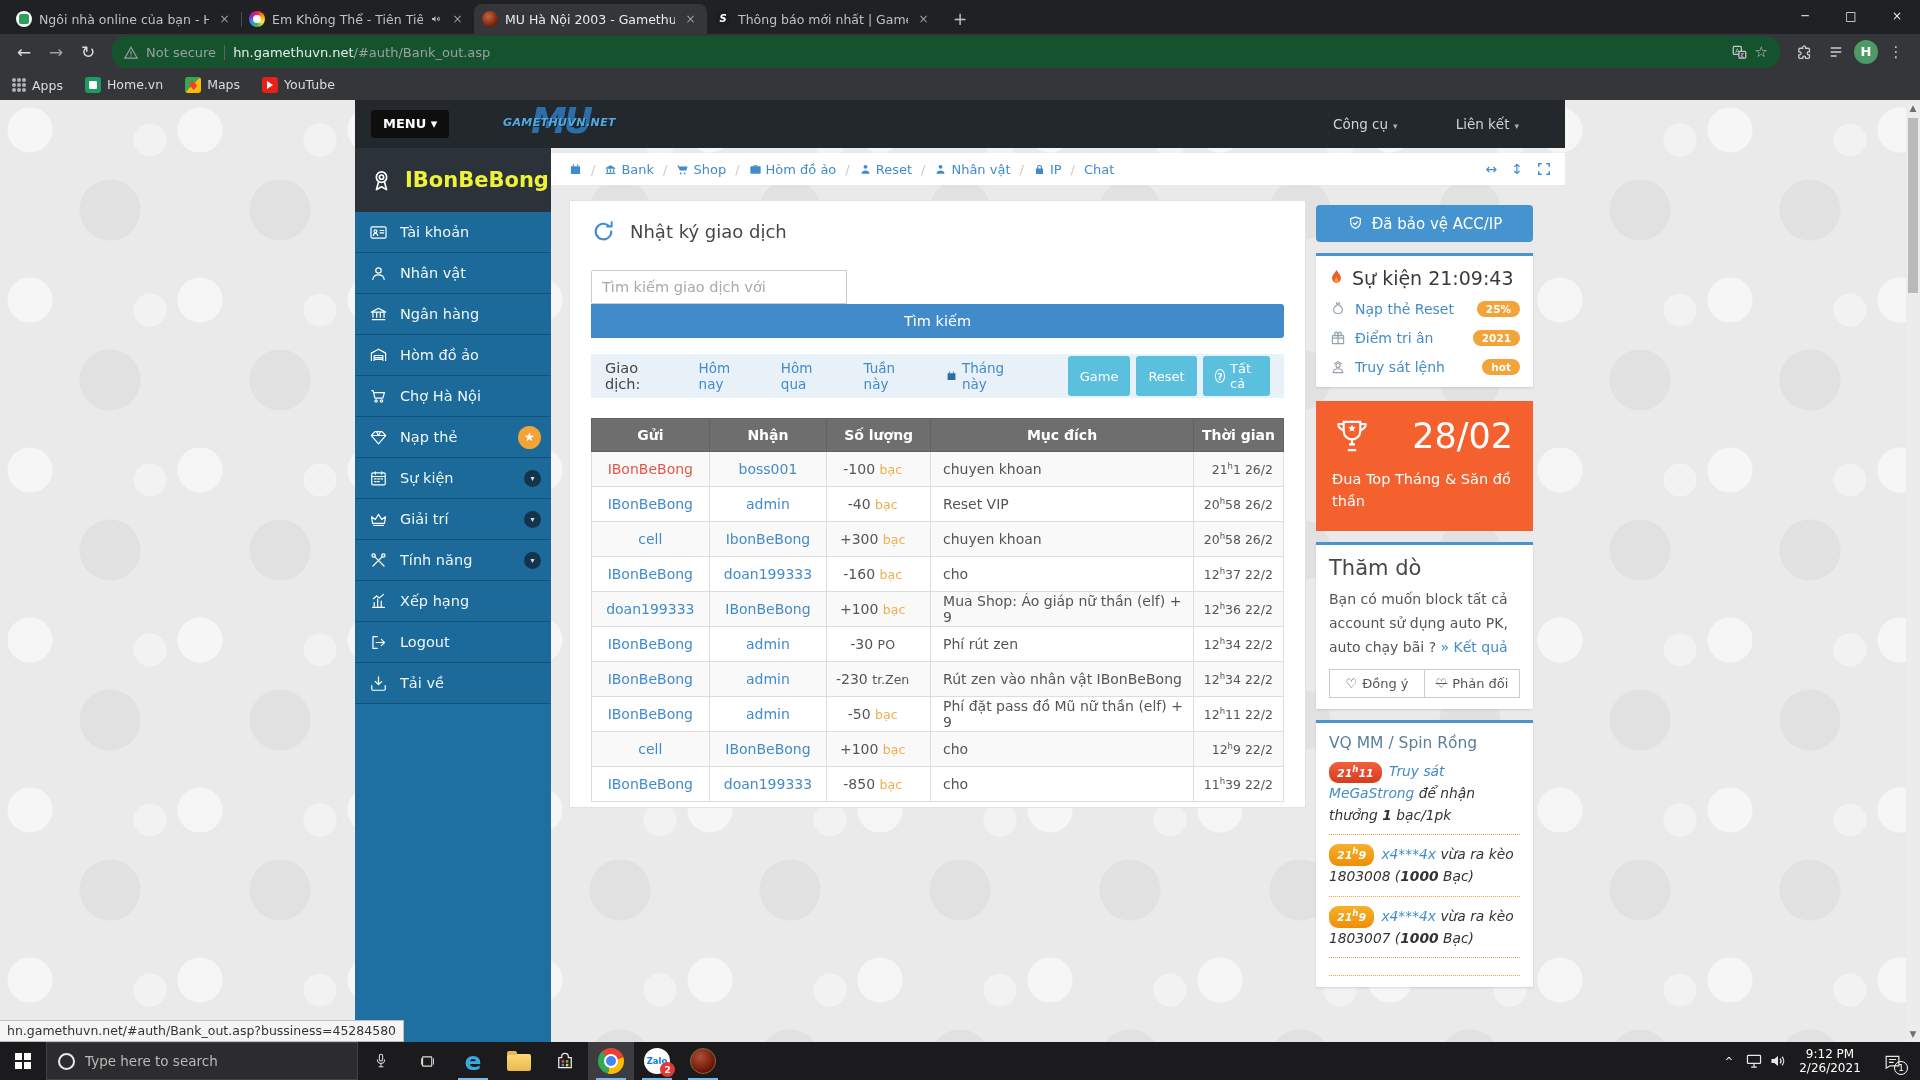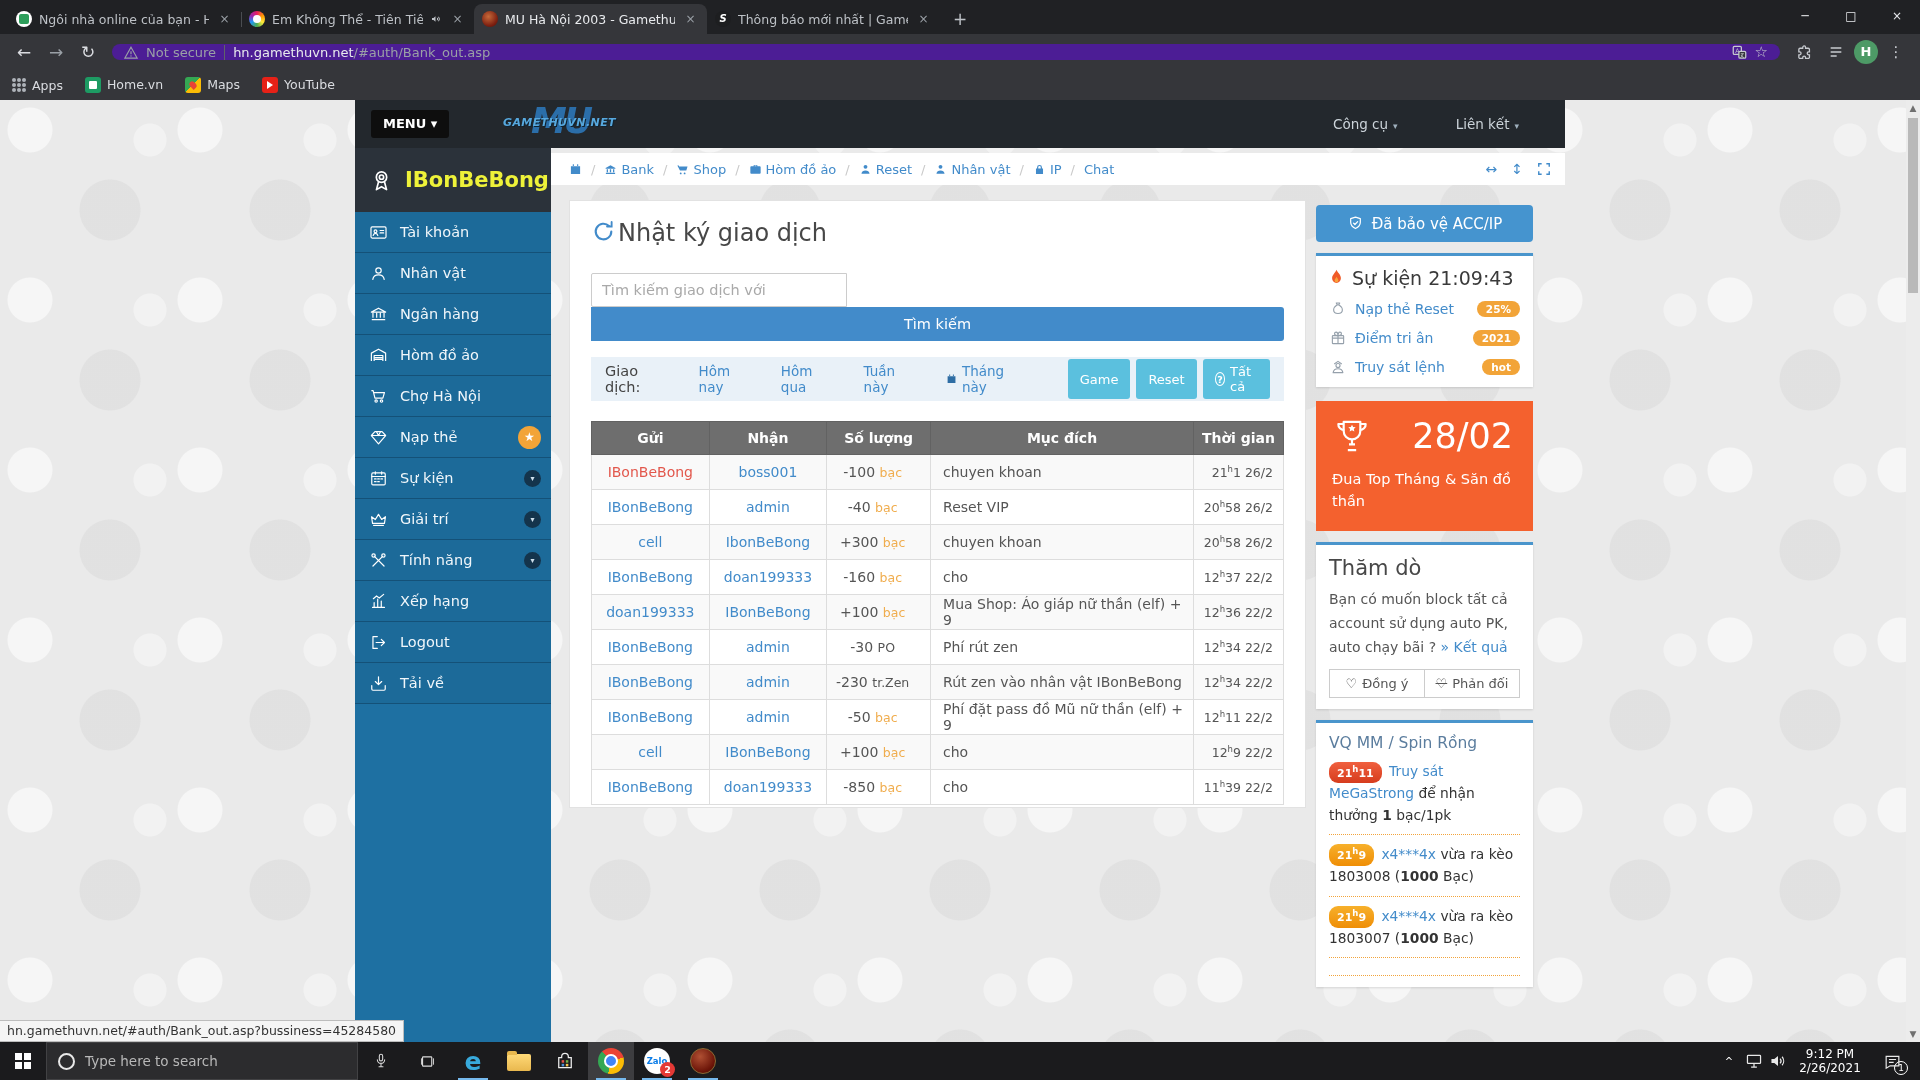--- a/index.html
+++ b/index.html
@@ -21,21 +21,21 @@
   .fav-mu { background:radial-gradient(circle at 40% 35%, #c66a3a, #7c1f10 65%, #4f0e06); }
   .fav-dark { background:#1d1e20; }
   .fav-dark span { position:absolute; inset:0; color:#fff; font-size:10px; font-weight:bold; font-style:italic; text-align:center; line-height:16px; }
   .newtab { width:28px; height:28px; color:#bdc1c6; font-size:17px; text-align:center; line-height:27px; margin-left:6px; }
   .wincontrols { position:absolute; right:0; top:0; height:34px; display:flex; }
   .wincontrols span { width:46px; text-align:center; line-height:32px; color:#e8eaed; font-size:12px; }
 
   .toolbar { position:absolute; top:34px; left:0; right:0; height:36px; background:#35363a; display:flex; align-items:center; padding:0 10px; gap:4px; }
   .navbtn { width:28px; text-align:center; color:#dadce0; font-size:17px; }
   .navbtn.fwd { color:#9aa0a6; }
-  .omnibox { flex:1; height:16px; background:#4c1d95; border-radius:14px; margin:0 6px; display:flex; align-items:center; padding:0 12px; gap:8px; font-size:13px; }
+  .omnibox { flex:1; height:32px; background:#14532d; border-radius:14px; margin:0 6px; display:flex; align-items:center; padding:0 12px; gap:8px; font-size:13px; }
   .omnibox .warn svg { display:block; }
   .omni-sep { width:1px; height:15px; background:#5f6368; }
   .notsecure { color:#9aa0a6; }
   .host { color:#e8eaed; }
   .path { color:#9aa0a6; }
   .omni-spacer { flex:1; }
   .omni-ic { color:#c8cbd0; font-size:15px; }
   .tb-ic { width:28px; text-align:center; color:#c8cbd0; font-size:15px; }
   .avatar { width:24px; height:24px; border-radius:50%; background:#4d9a66; color:#fff; font-size:13px; text-align:center; line-height:24px; font-weight:bold; }
 
@@ -74,21 +74,21 @@
   .nav-item svg { flex:0 0 19px; }
   .badge-star { margin-left:auto; width:23px; height:23px; border-radius:50%; background:#f2a438; color:#fff; font-size:12px; text-align:center; line-height:23px; }
   .badge-chev { margin-left:auto; width:17px; height:17px; border-radius:50%; background:#14344c; color:#cfe0ec; font-size:8px; text-align:center; line-height:17px; }
 
   .bc-bar { position:absolute; left:551px; top:53px; width:1014px; height:32px; background:#fff; display:flex; align-items:center; gap:9px; padding:0 14px 0 18px; font-size:13px; }
   .bc-bar a { color:#428bca; text-decoration:none; display:flex; align-items:center; gap:4px; }
   .bc-sep { color:#c9c9c9; }
   .bc-right { margin-left:auto; display:flex; gap:14px; color:#428bca; font-size:14px; align-items:center; }
 
   .main-card { position:absolute; left:569px; top:100px; width:737px; height:608px; background:#fff; border:1px solid #e2e2e2; padding:18px 21px; }
-  .pg-title { display:flex; gap:2px; color:#474747; font-size:24px; }
+  .pg-title { display:flex; align-items:center; gap:14px; color:#474747; font-size:18px; }
   .search-row { margin-top:26px; display:flex;flex-direction:column; }
   .search-row input { width:256px; height:34px; border:1px solid #ccc; border-radius:2px 0 0 2px; padding:0 10px; font-size:14.5px; color:#555; font-family:inherit; }
   .search-row input::placeholder { color:#a9a9a9; }
   .btn-search { height:34px; background:#428bca; color:#fff; font-size:14.5px; border:none; padding:0 17px; border-radius:0 3px 3px 0; font-family:inherit; }
   .filter-bar { margin-top:16px; height:44px; background:#e9f1f8; display:flex; align-items:center; padding:0 14px; gap:26px; font-size:14.5px; color:#444; }
   .filter-bar a { color:#428bca; text-decoration:none; font-size:13.5px; display:flex; align-items:center; gap:5px; }
   .fbtns { display:flex; gap:6px; margin-left:14px; }
   .btn-info { background:#5bc0de; color:#fff; font-size:13px; padding:5px 12px; border-radius:3px; display:flex; align-items:center; gap:5px; }
   .qmark { width:14px; height:14px; border:1px solid #fff; border-radius:50%; font-size:9.5px; font-weight:bold; display:inline-flex; align-items:center; justify-content:center; }
 
@@ -119,21 +119,21 @@
   .banner-date { font-size:35px; margin-left:auto; margin-right:4px; }
   .banner-text { margin-top:12px; font-size:14.5px; line-height:1.55; }
   .poll-title { font-size:21px; color:#474747; }
   .poll-text { margin-top:8px; font-size:14px; color:#555; line-height:1.7; }
   .poll-text a { color:#428bca; text-decoration:none; }
   .poll-btns { display:flex; margin-top:10px; }
   .poll-btns .pbtn { flex:1; height:29px; border:1px solid #ccc; background:#fff; color:#555; font-size:13px; display:flex; align-items:center; justify-content:center; gap:5px; }
   .pbtn + .pbtn { border-left:none; }
   .heart-no { text-decoration:line-through; }
   .feed-title { font-size:15.5px; color:#5b7d9e; }
-  .feed-item { padding:9px 0 8px; border-bottom:1px dotted #f2a43c; font-size:13.8px; color:#333; line-height:1.55; }
+  .feed-item { padding:9px 0 8px; border-bottom:1px dotted #f2a43c; font-size:13.8px; color:#333; line-height:1.55;font-style:italic; }
   .pill { display:inline-block; border-radius:9px; color:#fff; font-weight:bold; font-size:11px; padding:1px 8px 2px; margin-right:3px; }
   .p-red { background:linear-gradient(#f0603f,#d63c1d); }
   .p-org { background:linear-gradient(#f7b02b,#ef8e06); }
   .feed-item a { color:#428bca; text-decoration:none; }
 
   
   .statusbar { position:absolute; bottom:38px; left:0; background:#f5f5f5; border:1px solid #bdbdbd; border-left:none; padding:2px 7px 3px; font-size:12.5px; color:#333; z-index:5; }
   .vscroll { position:absolute; right:0; top:100px; bottom:38px; width:14px; background:#ececec; }
   .vscroll .arr { position:absolute; left:0; right:0; text-align:center; color:#707070; font-size:9px; }
   .vscroll .thumb { position:absolute; top:18px; left:2px; right:2px; height:175px; background:#b9b9b9; }

